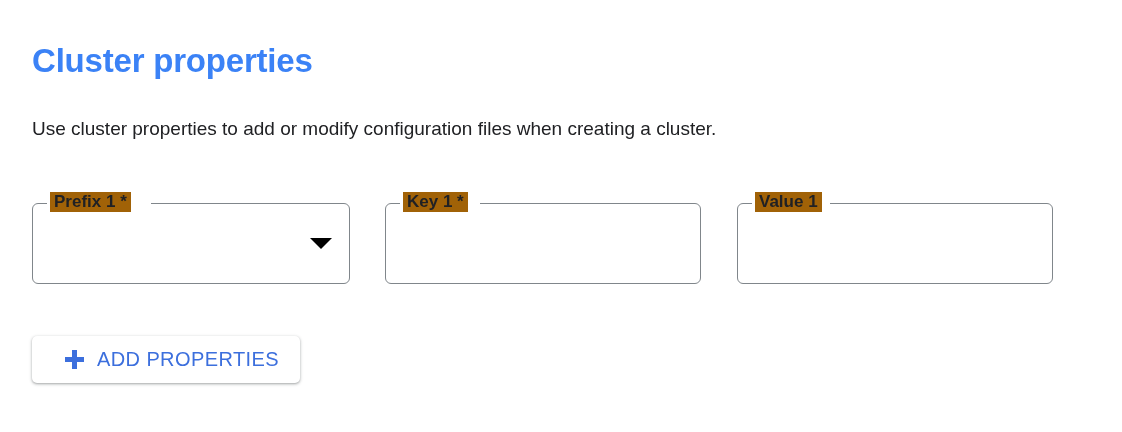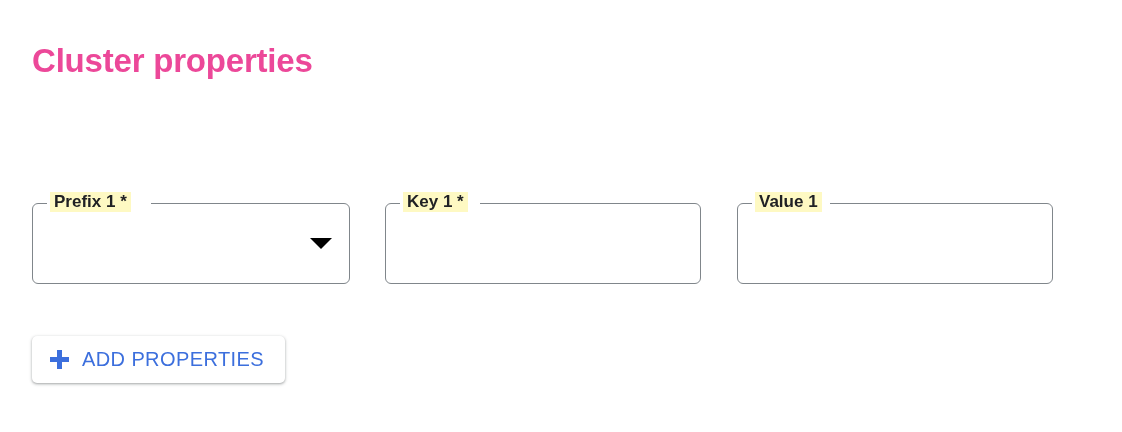--- a/index.html
+++ b/index.html
@@ -26,21 +26,21 @@
 
   
   .page-title {
     position: absolute;
     left: 32px;
     top: 19px;
     font-size: 33px;
     font-weight: 700;
     line-height: 40px;
     letter-spacing: -0.2px;
-    color: #ec4899;
+    color: #3b82f6;
     white-space: nowrap;
   }
 
   .page-description {
     position: absolute;
     left: 32px;
     top: 97px;
     font-size: 19px;
     font-weight: 400;
     line-height: 26px;
@@ -87,21 +87,21 @@
   }
   .notch-prefix { width: 104px; }
   .notch-key    { width: 80px; }
   .notch-value  { width: 78px; }
 
   .field-label {
     position: absolute;
     top: -11px;
     left: 18px;
     padding: 0 4px;
-    background: #fef9c3;
+    background: #a16207;
     font-size: 17px;
     font-weight: 700;
     line-height: 20px;
     color: #202124;
     white-space: nowrap;
   }
 
   .field-value-text {
     position: absolute;
     left: 19px;
@@ -132,21 +132,21 @@
     border-right: 11px solid transparent;
     border-top: 11px solid #000000;
   }
 
   
   .add-button {
     position: absolute;
     left: 32px;
     top: 336px;
     height: 47px;
-    padding: 0 21px 0 18px;
+    padding: 0 21px 0 33px;
     display: flex;
     align-items: center;
     gap: 13px;
     background: #ffffff;
     border: none;
     border-radius: 5px;
     box-shadow: 0 1px 2px 0 rgba(60,64,67,0.30), 0 1px 3px 1px rgba(60,64,67,0.15);
     cursor: pointer;
     font-family: "Liberation Sans", sans-serif;
   }
@@ -178,20 +178,21 @@
     white-space: nowrap;
   }
 </style>
 </head>
 <body>
 
 <div class="page">
 
   <h1 class="page-title">Cluster properties</h1>
 
+  <p class="page-description">Use cluster properties to add or modify configuration files when creating a cluster.</p>
 
   <div class="form-row">
 
     <div class="field field-prefix">
       <div class="field-outline">
         <div class="field-notch notch-prefix"></div>
       </div>
       <span class="field-label">Prefix 1 *</span>
       <span class="select-arrow"></span>
     </div>

